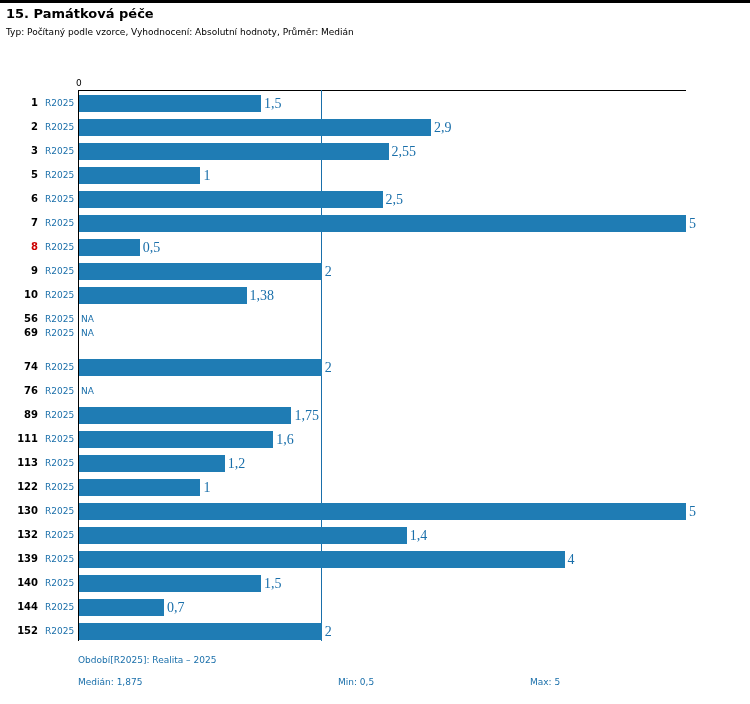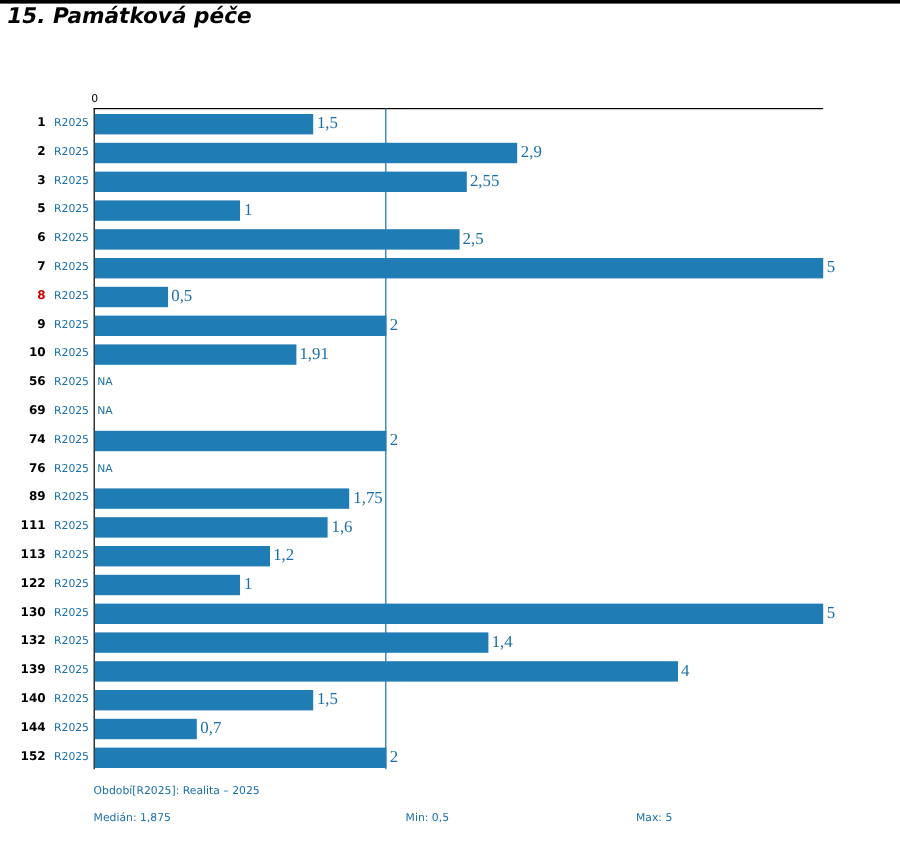--- a/index.html
+++ b/index.html
@@ -22,25 +22,24 @@
     height: 3px;
     background: #000000;
   }
   .header {
     position: absolute;
     left: 6px;
     top: 6px;
     width: 738px;
   }
   .h-line1 {
-    font-size: 18px;
+    font-size: 13px;
     font-weight: bold;
     line-height: 16px;
     white-space: nowrap;
-    font-style: italic;
   }
   .h-line2 {
     font-size: 13px;
     font-weight: bold;
     line-height: 17px;
     white-space: nowrap;
     margin-top: 2px;
   }
   .h-line3 {
     font-size: 9px;
@@ -172,20 +171,21 @@
     white-space: nowrap;
   }
 </style>
 </head>
 <body>
 
 <div class="top-rule"></div>
 
 <div class="header">
   <div class="h-line1">15. Památková péče</div>
+  <div class="h-line3">Typ: Počítaný podle vzorce, Vyhodnocení: Absolutní hodnoty, Průměr: Medián</div>
 </div>
 
 <div class="chart">
   <div class="axis-zero-label">0</div>
   <div class="axis-top"></div>
   <div class="axis-left"></div>
   <div id="gridlines">
       <div class="gridline" style="left: 321.2px;"></div>
     </div>
   <div id="rows">
@@ -234,28 +234,28 @@
       <div class="row" style="top: 181px;">
         <div class="row-num">9</div>
         <div class="row-period">R2025</div>
         <div class="bar" style="width: 242.8px;"></div>
         <div class="bar-value" style="left: 324.8px;">2</div>
       </div>
       <div class="row" style="top: 205px;">
         <div class="row-num">10</div>
         <div class="row-period">R2025</div>
         <div class="bar" style="width: 167.532px;"></div>
-        <div class="bar-value" style="left: 249.532px;">1,91</div>
+        <div class="bar-value" style="left: 249.532px;">1,38</div>
       </div>
       <div class="row" style="top: 229px;">
         <div class="row-num">56</div>
         <div class="row-period">R2025</div>
         <div class="bar-na">NA</div>
       </div>
-      <div class="row" style="top: 253px;">
+      <div class="row" style="top: 243px;">
         <div class="row-num">69</div>
         <div class="row-period">R2025</div>
         <div class="bar-na">NA</div>
       </div>
       <div class="row" style="top: 277px;">
         <div class="row-num">74</div>
         <div class="row-period">R2025</div>
         <div class="bar" style="width: 242.8px;"></div>
         <div class="bar-value" style="left: 324.8px;">2</div>
       </div>

